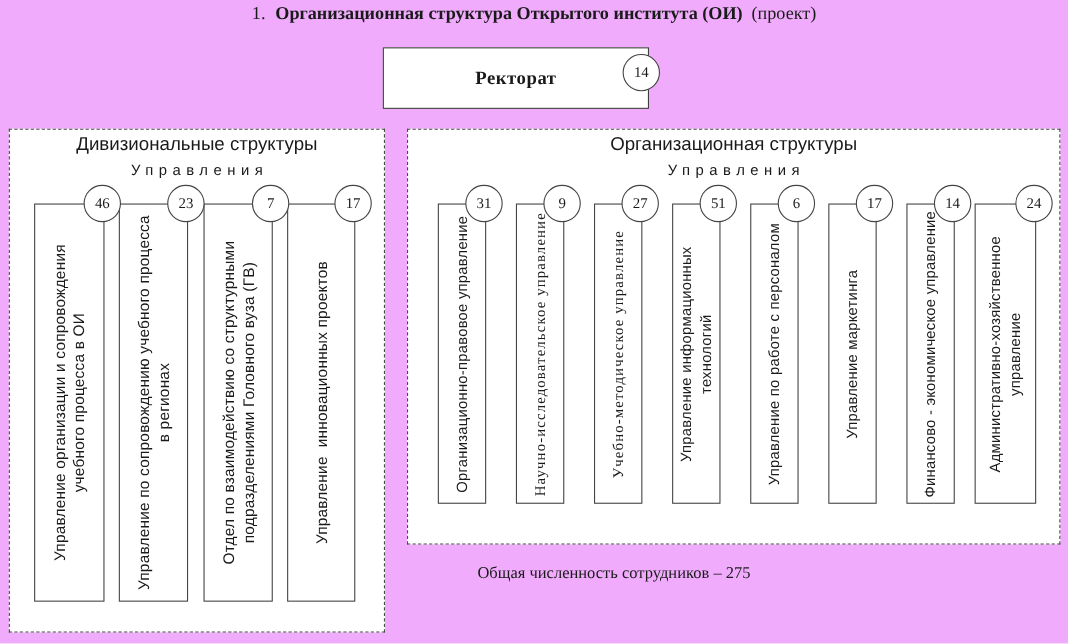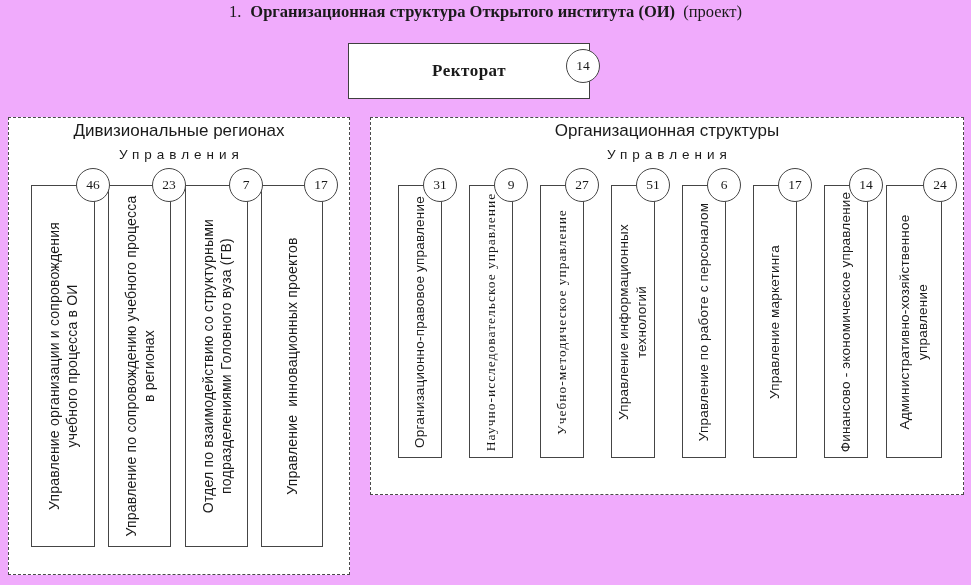--- a/index.html
+++ b/index.html
@@ -56,21 +56,21 @@
     <span class="num">1.</span><span class="main">Организационная структура Открытого института (ОИ)</span>
     <span class="suffix">(проект)</span>
   </div>
 
   <div class="rect-box">
     <span class="lbl">Ректорат</span>
   </div>
   <div class="circle" style="left:566px;top:49px;">14</div>
 
   <div class="section sec-div">
-    <div class="sec-header">Дивизиональные регионах</div>
+    <div class="sec-header">Дивизиональные структуры</div>
     <div class="sec-sub">Управления</div>
   </div>
 
   <div class="unit unit-l" style="left:31px;width:64px;">
     <div class="vtext vtext-l">Управление организации и сопровождения
 учебного процесса в ОИ</div>
   </div>
   <div class="circle" style="left:76px;top:168px;">46</div>
 
   <div class="unit unit-l" style="left:108px;width:63px;">
@@ -129,14 +129,15 @@
     <div class="vtext vtext-r">Финансово - экономическое управление</div>
   </div>
   <div class="circle" style="left:849px;top:168px;">14</div>
 
   <div class="unit unit-r" style="left:886px;width:56px;">
     <div class="vtext vtext-r">Административно-хозяйственное
 управление</div>
   </div>
   <div class="circle" style="left:923px;top:168px;">24</div>
 
+  <div class="footnote">Общая численность сотрудников – 275</div>
 
 </div>
 
 </body></html>

